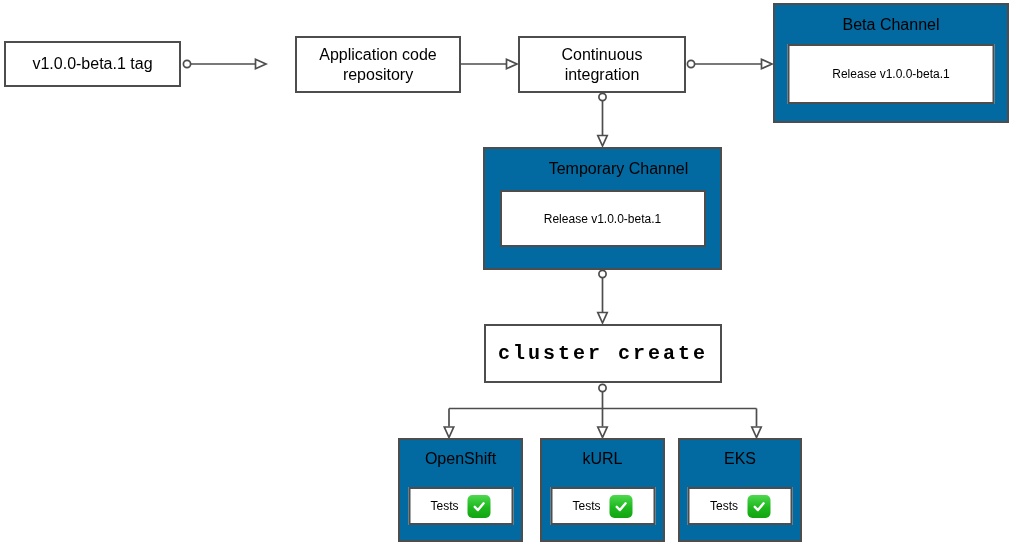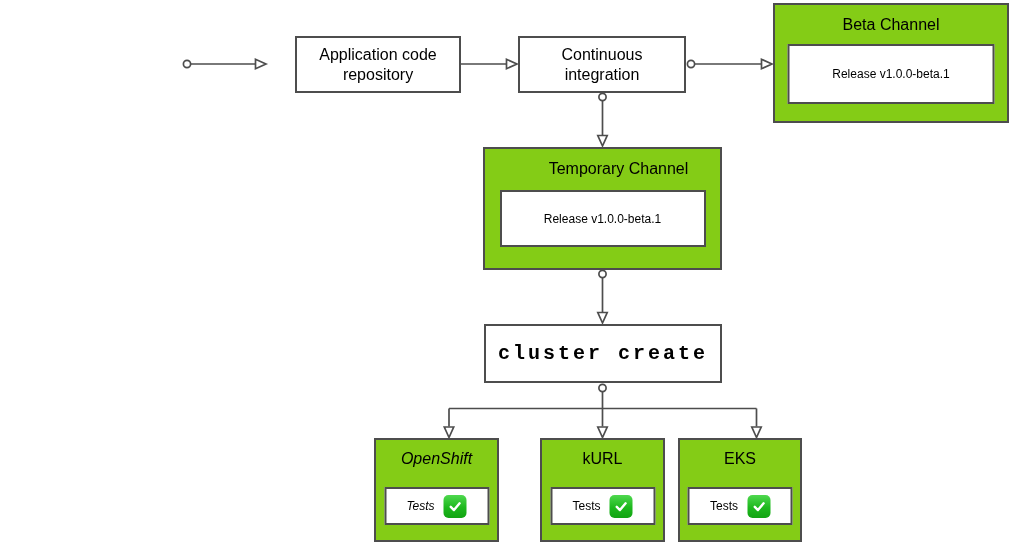--- a/index.html
+++ b/index.html
@@ -39,21 +39,21 @@
     font-weight: bold;
     font-size: 20px;
     letter-spacing: 3px;
     white-space: nowrap;
   }
 
   
   .group {
     position: absolute;
     box-sizing: border-box;
-    background: #84cc16;
+    background: #0369a1;
     border: 2px solid #4d4d4d;
   }
   .group-title {
     text-align: center;
     font-size: 16px;
     line-height: 20px;
     margin-top: 10px;
   }
   .inner {
     position: absolute;
@@ -67,21 +67,21 @@
     justify-content: center;
     font-size: 12px;
     white-space: nowrap;
   }
   .group-beta  { left: 773px; top: 3px;   width: 236px; height: 120px; }
   .group-beta  .inner { top: 39px; width: 207px; height: 60px; }
   .group-temp  { left: 483px; top: 147px; width: 239px; height: 123px; padding-left: 32px; }
   .group-temp  .inner { top: 41px; width: 206px; height: 57px; }
 
   .platform { width: 125px; height: 104px; top: 438px; }
-  .platform-openshift { left: 374px; font-style: italic; }
+  .platform-openshift { left: 398px; }
   .platform-kurl      { left: 540px; }
   .platform-eks       { left: 678px; width: 124px; }
   .platform .group-title { margin-top: 9px; }
   .platform .inner { top: 47px; width: 105px; height: 38px; gap: 9px; }
 
   .check {
     width: 23px; height: 23px;
     border-radius: 5px;
     background: linear-gradient(180deg, #4fd84f 0%, #1db81d 55%, #12a412 100%);
     display: inline-flex;
@@ -133,20 +133,23 @@
         <circle cx="602.5" cy="388" r="3.6" fill="#ffffff"></circle>
         <path d="M602.5,392 V408.5 M449,408.5 H756.5 M449,408.5 V426.5 M602.5,408.5 V426.5 M756.5,408.5 V426.5"></path>
         <polygon points="449,437.5 444.3,427 453.7,427" fill="#ffffff"></polygon>
         <polygon points="602.5,437.5 597.8,427 607.2,427" fill="#ffffff"></polygon>
         <polygon points="756.5,437.5 751.8,427 761.2,427" fill="#ffffff"></polygon>
       </g>
 
     </g>
   </svg>
 
+  <div class="node node-tag">
+    <span class="lbl">v1.0.0-beta.1 tag</span>
+  </div>
 
   <div class="node node-app-repo">
     <span class="lbl">Application code repository</span>
   </div>
 
   <div class="node node-ci">
     <span class="lbl">Continuous integration</span>
   </div>
 
   <div class="group group-beta">

